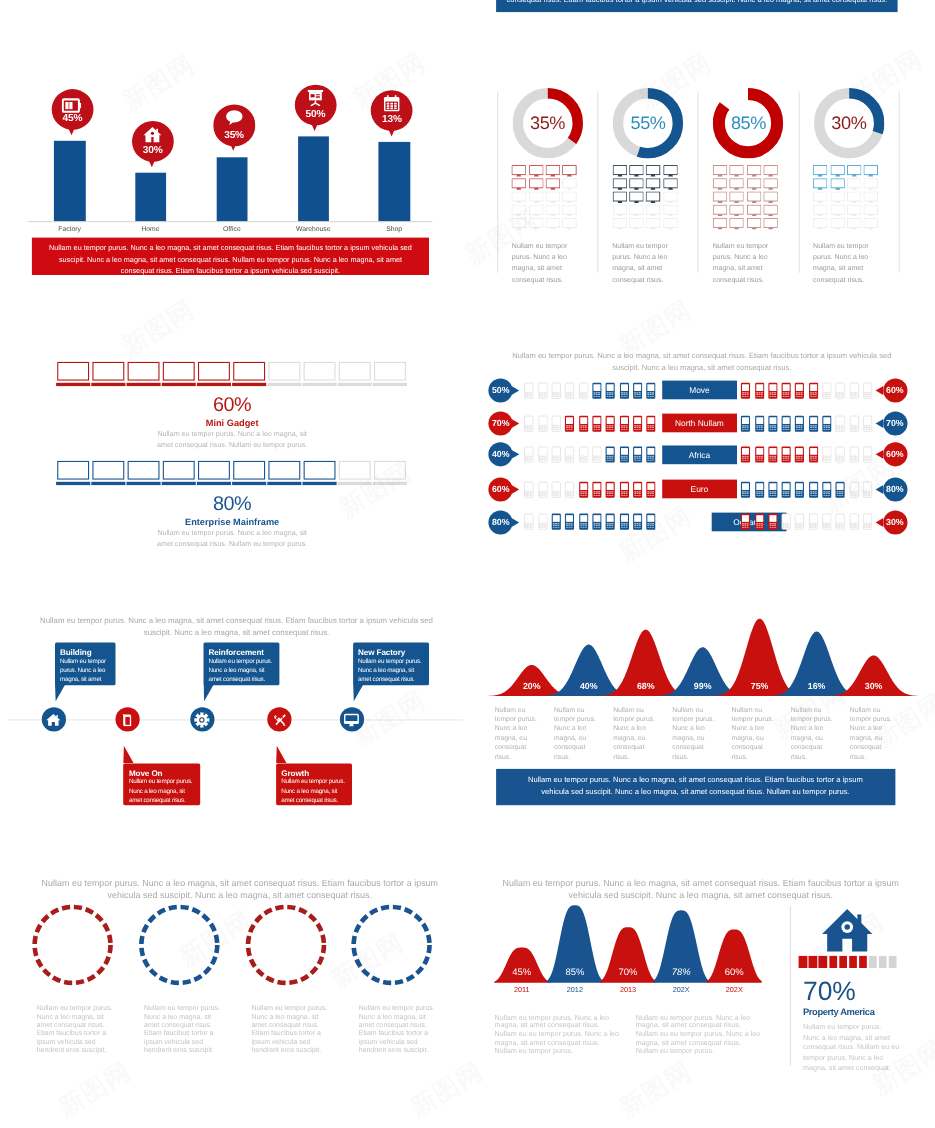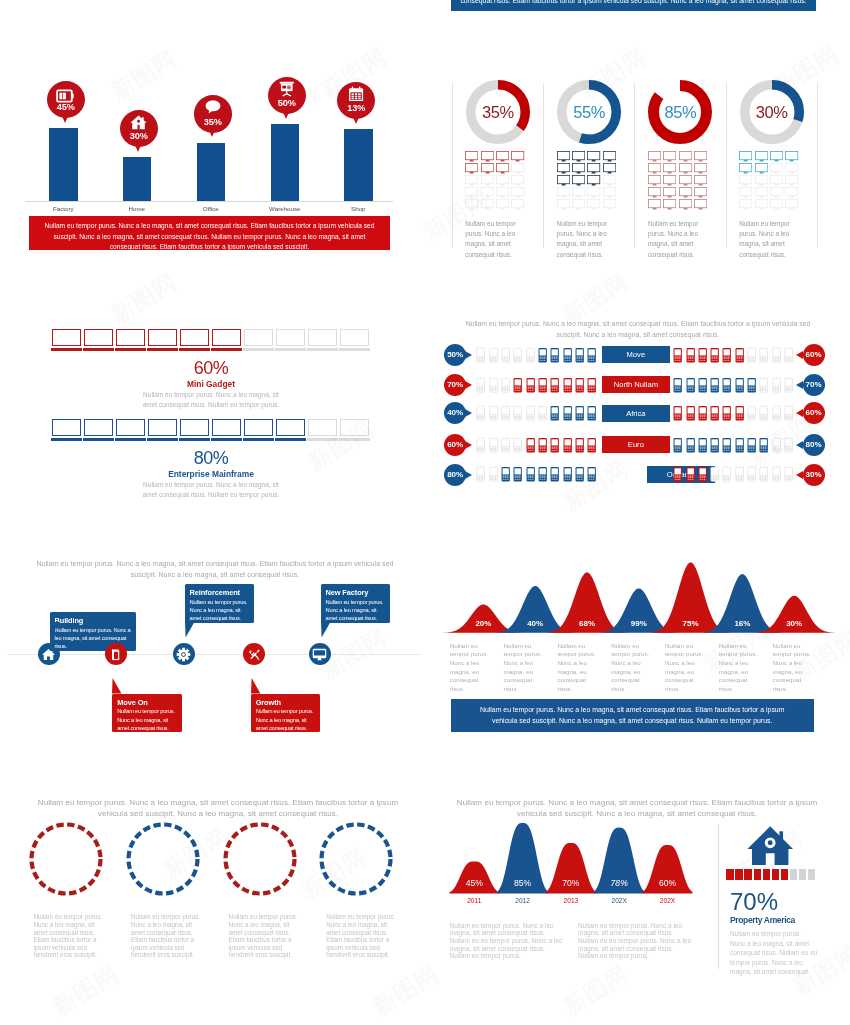--- a/index.html
+++ b/index.html
@@ -1907,21 +1907,21 @@
 
 <div class="abs" id="panel-timeline">
   <div class="tl-head" style="left:34px;top:19px;width:362px;">Nullam eu tempor purus. Nunc a leo magna, sit amet consequat risus. Etiam faucibus tortor a ipsum vehicula sed suscipit. Nunc a leo magna, sit amet consequat risus.</div>
   <div class="tl-line" style="left:7px;top:114px;width:414px;"></div>
 <div class="tl-node" style="left: 37.5px; top: 103px; background: rgb(20, 84, 143);">
       <span class="abs" style="left:3.5px;top:3.5px;"><svg width="15" height="15" viewBox="0 0 24 24">
           <path d="M12 3.2 L22.4 12.4 L19.6 12.4 L19.6 20.6 L14.3 20.6 L14.3 15 L9.7 15 L9.7 20.6 L4.4 20.6 L4.4 12.4 L1.6 12.4 Z" fill="#ffffff"></path>
           <rect x="16.3" y="5.0" width="2.2" height="3.6" fill="#ffffff"></rect>
         </svg></span>
     </div>
-    <div class="tl-box" style="left: 49.5px; top: 44px; width: 86px; height: 38.5px; background: rgb(20, 84, 143); border-radius: 1.5px; margin-top: 28px;">
+    <div class="tl-box" style="left: 49.5px; top: 44px; width: 55px; height: 38.5px; background: rgb(20, 84, 143); border-radius: 1.5px;">
       <div style="padding:4.2px 4px 0 5px">
         <h4>Building</h4>
         <p>Nullam eu tempor purus. Nunc a leo magna, sit amet consequat risus.</p>
       </div>
     </div>
     <div class="abs" style="left: 49.5px; top: 82px; width: 11px; height: 16px;"><svg width="11" height="16">
         <path d="M0 0 L9.4 0 L0.6 15.6 Z" fill="#14548f"></path>
       </svg></div>
     <div class="tl-node" style="left: 104.5px; top: 103px; background: rgb(200, 16, 15);">
       <span class="abs" style="left:3.5px;top:3.5px;"><svg width="15" height="15" viewBox="0 0 24 24">

